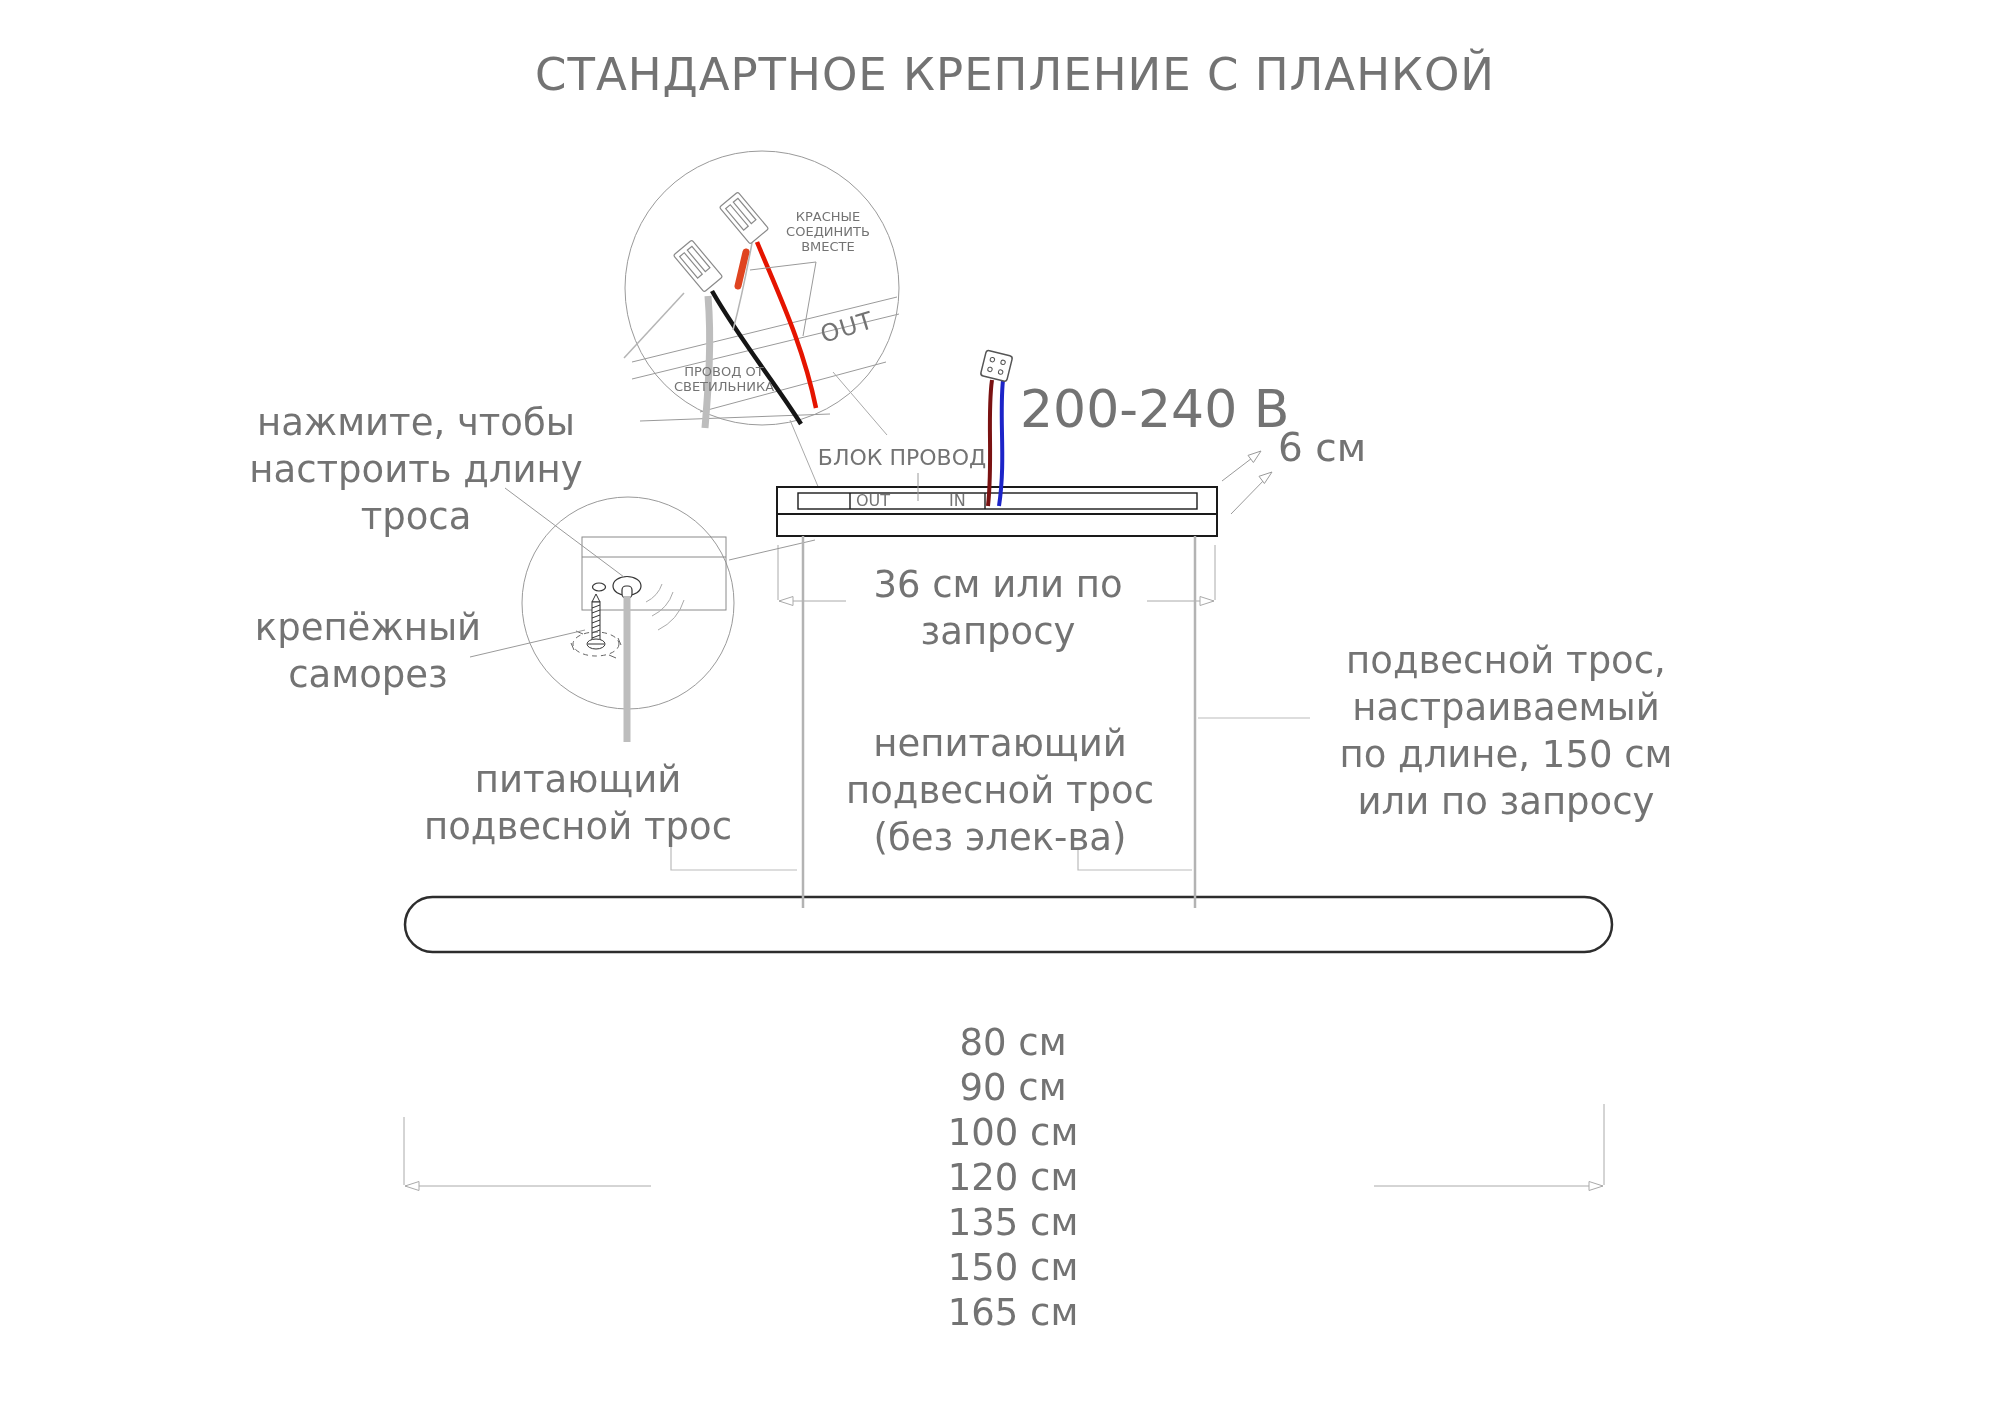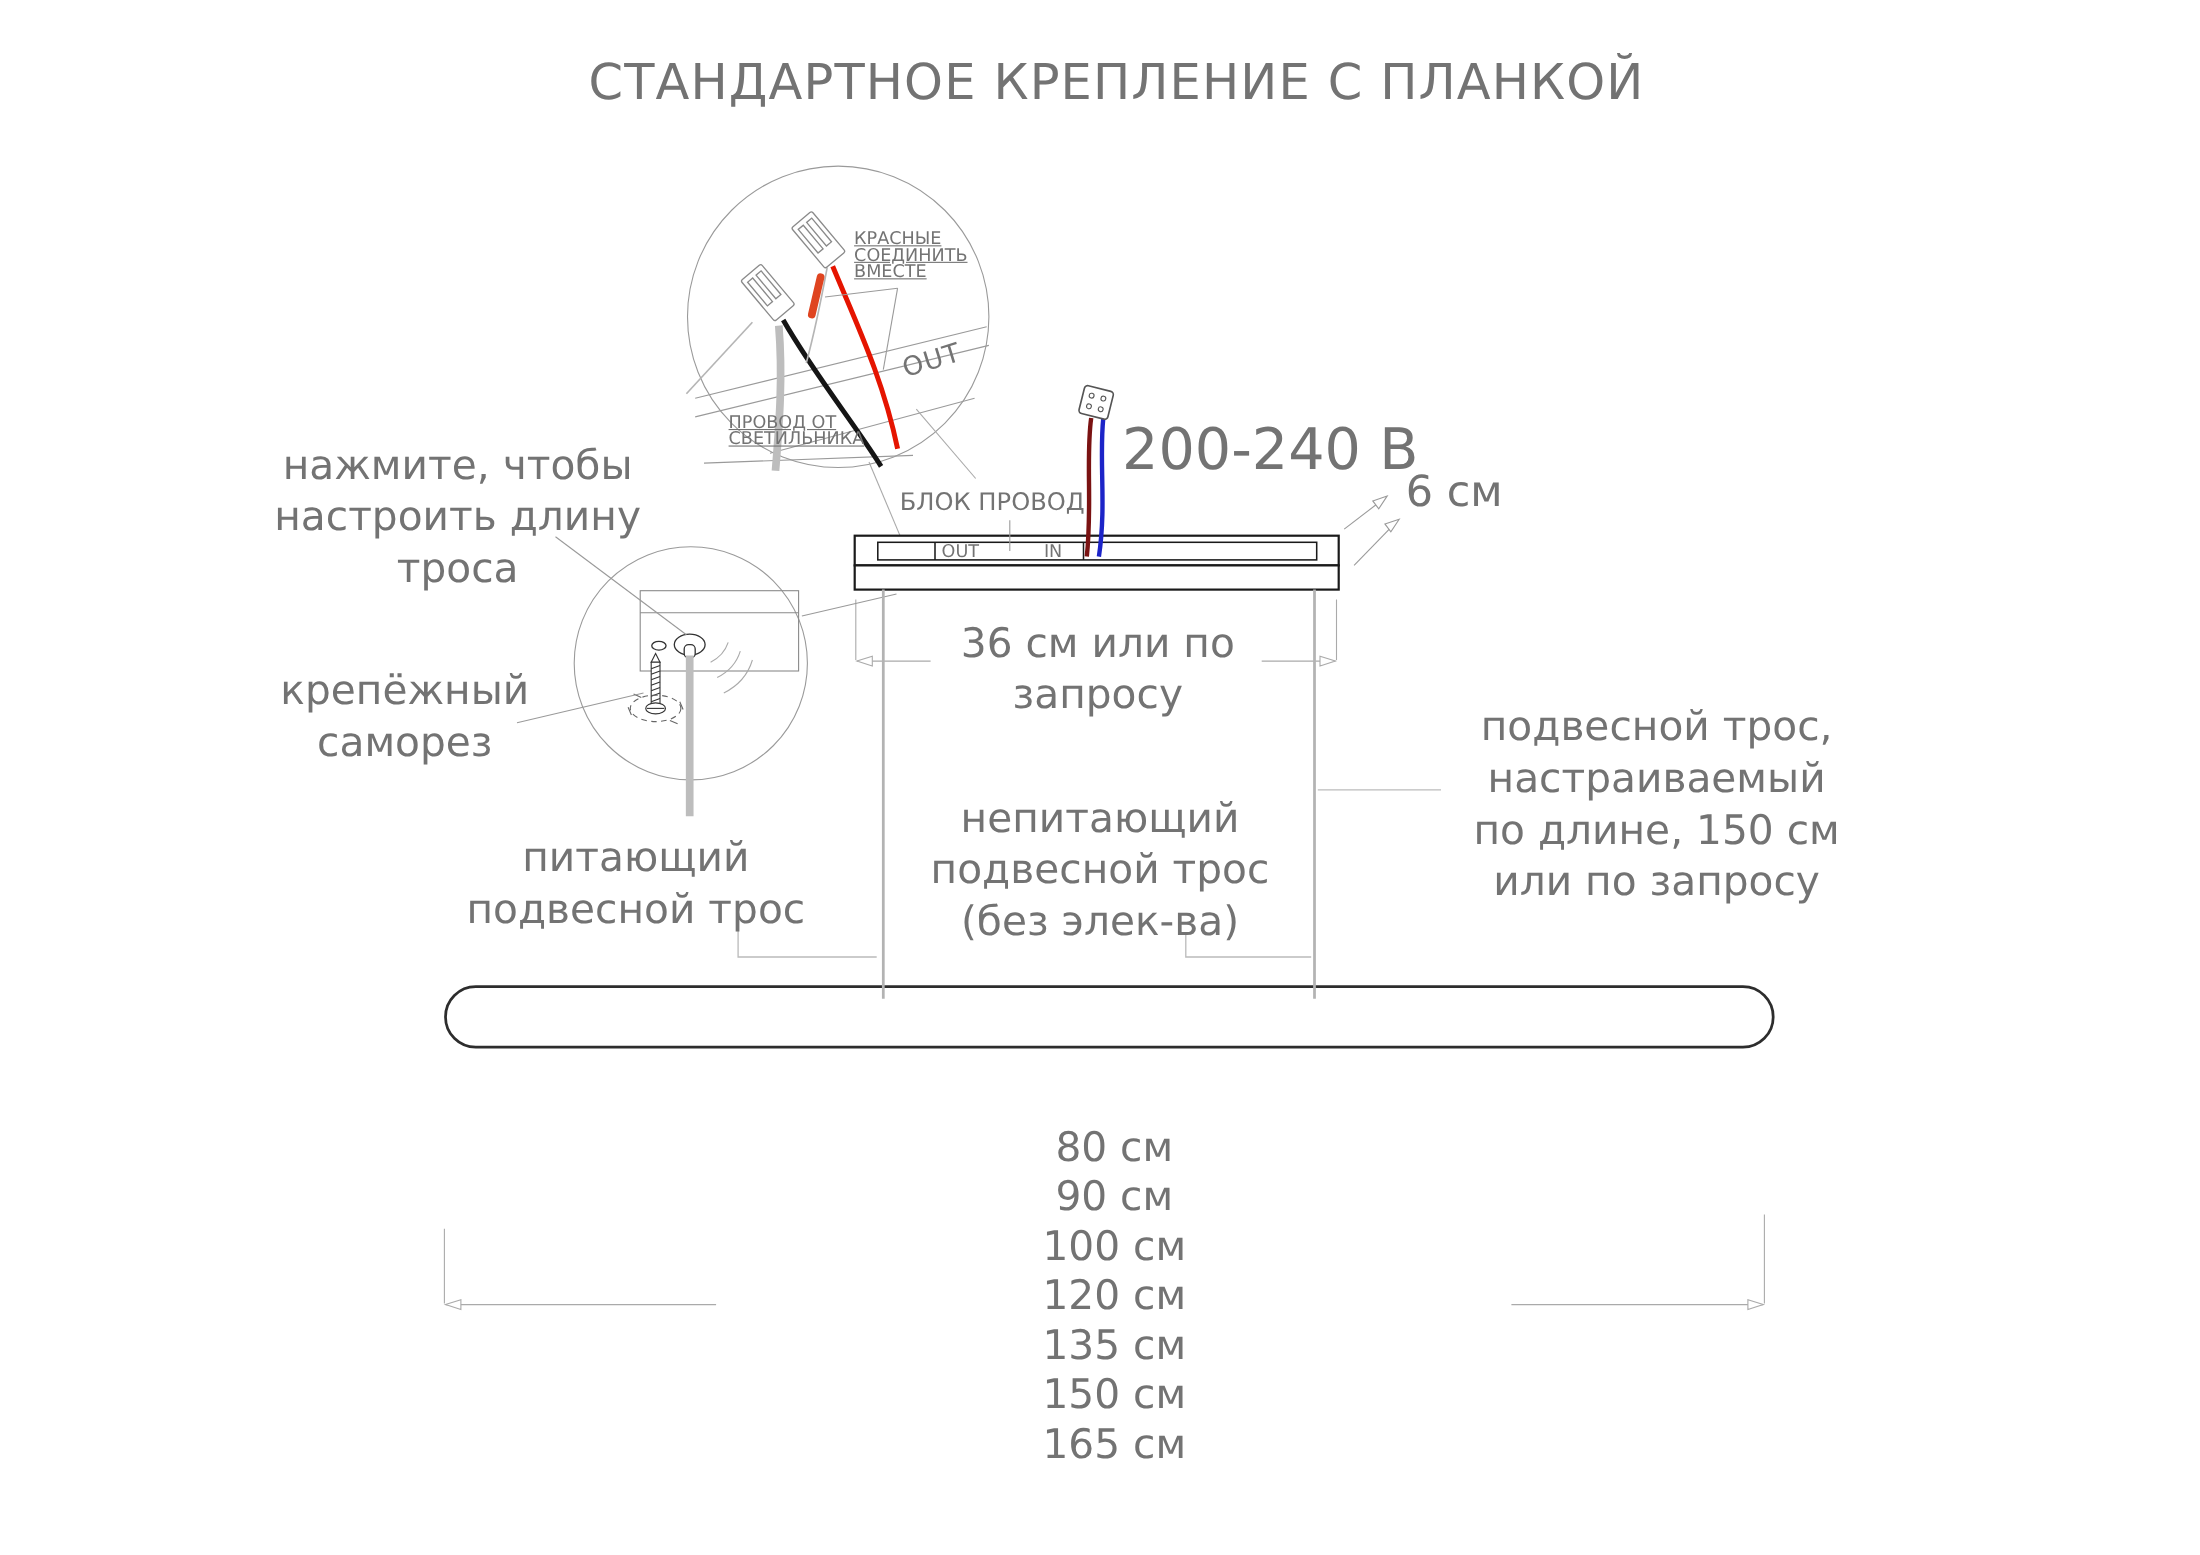--- a/index.html
+++ b/index.html
@@ -5,21 +5,21 @@
   html,body{margin:0;padding:0;background:#fff;}
   #canvas{
     position:relative;width:2000px;height:1414px;background:#fff;overflow:hidden;
     font-family:"DejaVu Sans","Liberation Sans",sans-serif;color:#737373;
   }
   svg.art{position:absolute;left:0;top:0;}
   .t{position:absolute;white-space:pre-line;line-height:1.22;}
   .c{transform:translateX(-50%);text-align:center;}
   .title{font-size:45px;letter-spacing:1px;white-space:nowrap;}
   .big{font-size:37px;line-height:47px;}
-  .tiny{font-size:16px;line-height:15px;text-align:left;text-decoration:underline;}
+  .tiny{font-size:13px;line-height:15px;text-align:center;}
   .psu{font-size:22px;}
   .strip{font-size:16px;line-height:16px;}
   .volt{font-size:52px;}
   .dim6{font-size:39px;}
   .out-rot{font-size:24px;transform:rotate(-17deg);transform-origin:left top;letter-spacing:1px;}
   .sizes{position:absolute;left:1013px;top:1020px;transform:translateX(-50%);text-align:center;}
   .sizes div{font-size:37px;line-height:45px;}
 </style>
 </head>
 <body>
@@ -157,21 +157,21 @@
       <polygon points="1603,1186 1589,1181.5 1589,1190.5"></polygon>
     </g>
   </svg>
 
   <div class="t title c" style="left:1015px;top:48px;">СТАНДАРТНОЕ КРЕПЛЕНИЕ С ПЛАНКОЙ</div>
 
   <div class="t tiny c" style="left:828px;top:209px;">КРАСНЫЕ
 СОЕДИНИТЬ
 ВМЕСТЕ</div>
 
-  <div class="t tiny c" style="left:724px;top:364px;margin-top:12px;">ПРОВОД ОТ
+  <div class="t tiny c" style="left:724px;top:364px;">ПРОВОД ОТ
 СВЕТИЛЬНИКА</div>
 
   <div class="t out-rot" style="left:817px;top:322px;">OUT</div>
 
   <div class="t volt" style="left:1020px;top:378px;">200-240 В</div>
 
   <div class="t psu c" style="left:902px;top:445px;">БЛОК ПРОВОД</div>
 
   <div class="t strip" style="left:856px;top:493px;">OUT</div>
 

